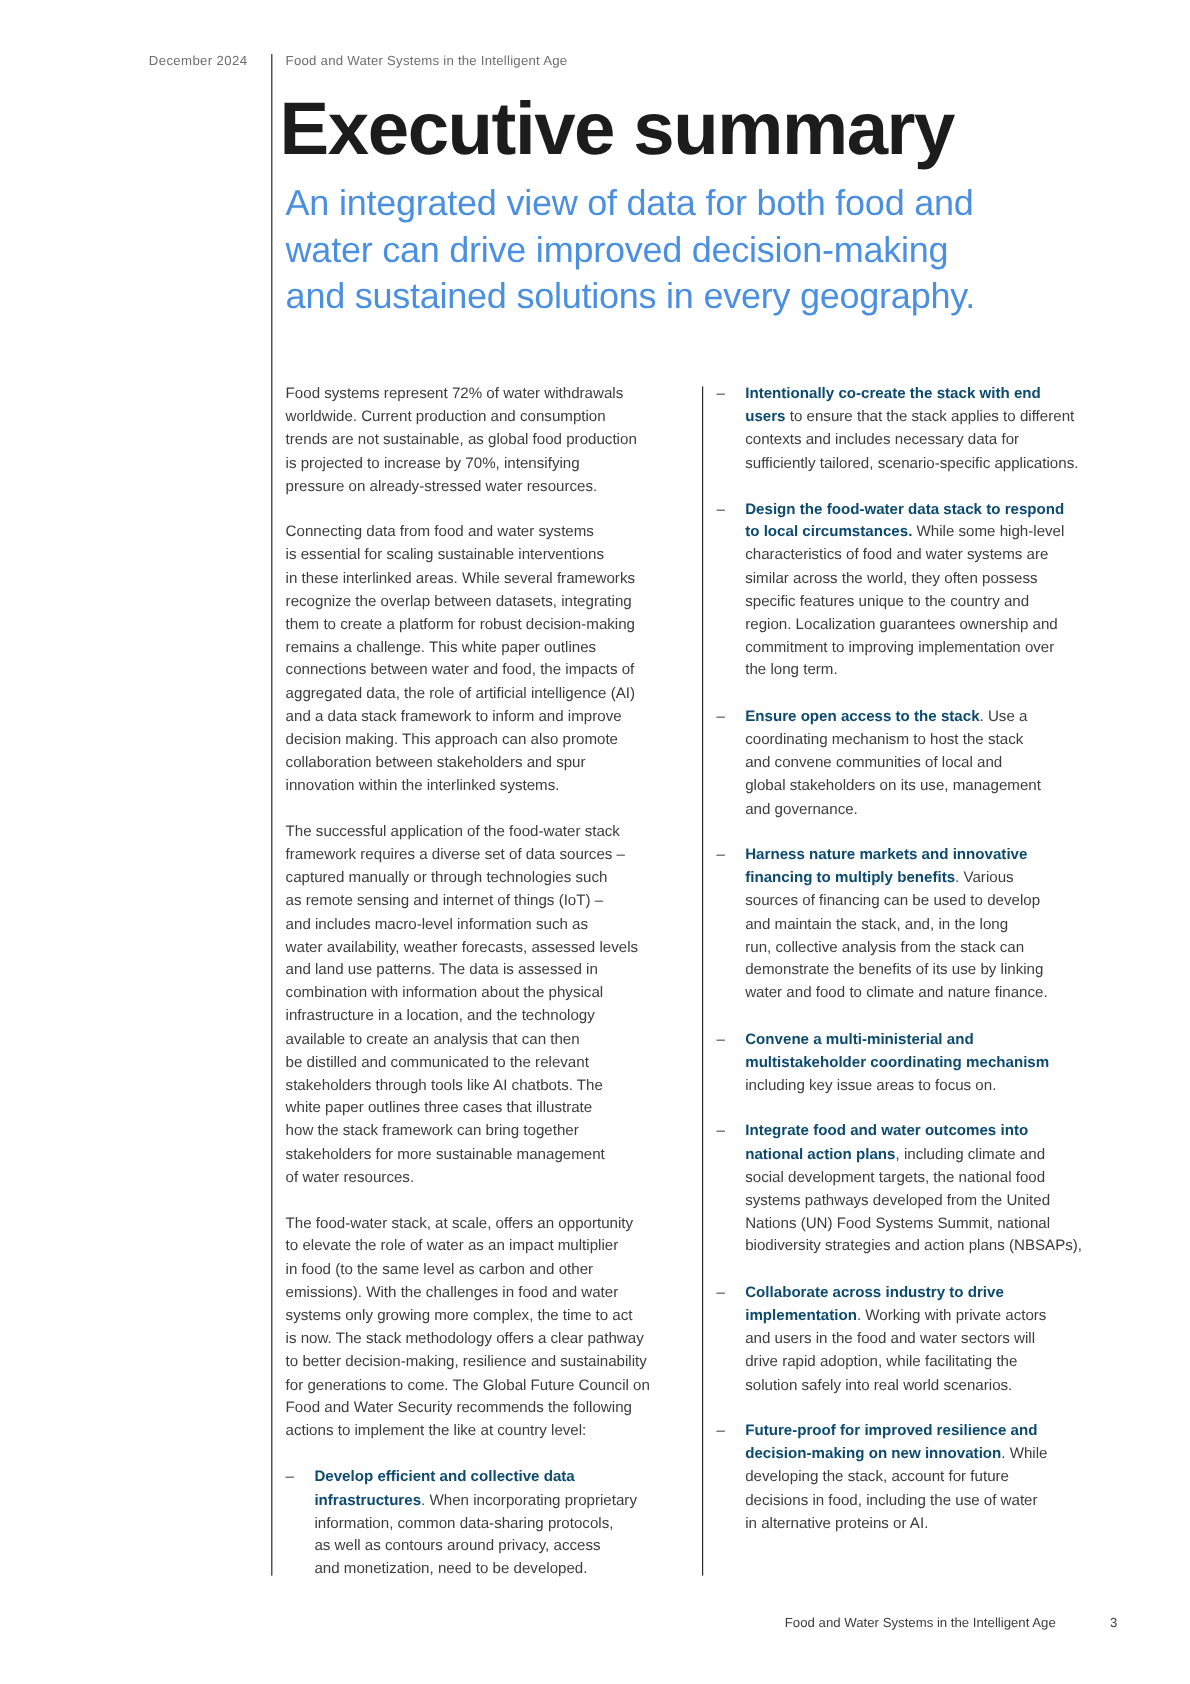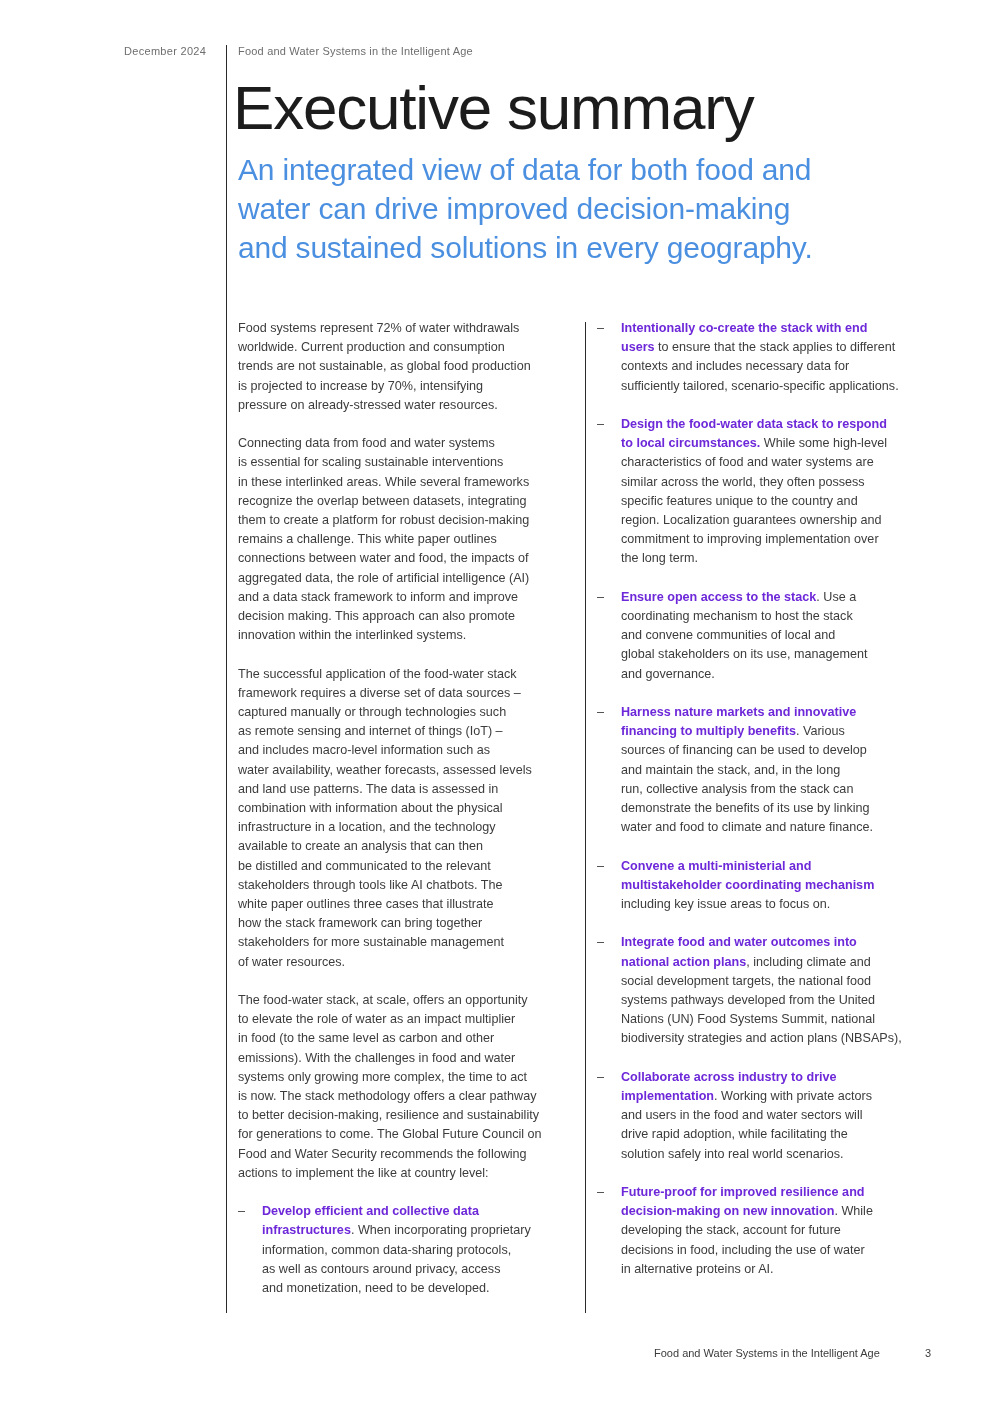--- a/index.html
+++ b/index.html
@@ -2,32 +2,32 @@
 <html><head>
 <meta charset="utf-8">
 <style>
   html, body { margin: 0; padding: 0; background: #ffffff; }
   body { width: 992px; height: 1403px; position: relative; overflow: hidden;
          font-family: "Liberation Sans", sans-serif; color: #3c3c3c; }
   .header-date { position: absolute; left: 124px; top: 45px; font-size: 11px; color: #6e6e6e; letter-spacing: 0.3px; }
   .header-title { position: absolute; left: 238px; top: 45px; font-size: 11px; color: #6e6e6e; letter-spacing: 0.2px; }
   .vrule-left { position: absolute; left: 226px; top: 45px; width: 1px; height: 1268px; background: #2a2a2a; }
   .vrule-mid { position: absolute; left: 585px; top: 322px; width: 1px; height: 991px; background: #2a2a2a; }
-  .page-title { position: absolute; left: 233px; top: 72px; font-size: 62px; line-height: 72px; color: #1c1c1c; letter-spacing: -1.2px; margin: 0; font-weight: normal; }
+  .page-title { position: absolute; left: 233px; top: 72px; font-size: 62px; line-height: 72px; color: #1c1c1c; letter-spacing: -1.2px; margin: 0; font-weight: bold; }
   .subtitle { position: absolute; left: 238px; top: 150px; font-size: 30px; line-height: 39px; color: #4a8fe0; margin: 0; font-weight: normal; letter-spacing: -0.2px; }
   .subtitle .ln { display: block; white-space: nowrap; }
   .col { position: absolute; font-size: 12.6px; line-height: 19.2px; color: #3c3c3c; }
   .col-left { left: 238px; top: 319px; width: 340px; }
   .col-right { left: 597px; top: 319px; width: 345px; }
   .para { margin: 0 0 19.2px 0; }
   .ln { display: block; white-space: nowrap; }
   .bullet { position: relative; padding-left: 24px; margin: 0 0 19.2px 0; }
   .bullet .dash { position: absolute; left: 0; top: 0; }
   .col-left .bullet { padding-left: 24px; }
-  b { font-weight: bold; color: #6d28d9; }
+  b { font-weight: bold; color: #0c4a6e; }
   .footer-title { position: absolute; left: 654px; top: 1347px; font-size: 11px; color: #3c3c3c; }
   .footer-page { position: absolute; left: 925px; top: 1347px; font-size: 11px; color: #3c3c3c; }
 </style>
 </head>
 <body>
 
 <div class="header-date">December 2024</div>
 <div class="header-title">Food and Water Systems in the Intelligent Age</div>
 <div class="vrule-left"></div>
 <div class="vrule-mid"></div>
@@ -52,20 +52,21 @@
       <span class="ln">Connecting data from food and water systems</span>
       <span class="ln">is essential for scaling sustainable interventions</span>
       <span class="ln">in these interlinked areas. While several frameworks</span>
       <span class="ln">recognize the overlap between datasets, integrating</span>
       <span class="ln">them to create a platform for robust decision-making</span>
       <span class="ln">remains a challenge. This white paper outlines</span>
       <span class="ln">connections between water and food, the impacts of</span>
       <span class="ln">aggregated data, the role of artificial intelligence (AI)</span>
       <span class="ln">and a data stack framework to inform and improve</span>
       <span class="ln">decision making. This approach can also promote</span>
+      <span class="ln">collaboration between stakeholders and spur</span>
       <span class="ln">innovation within the interlinked systems.</span>
     </p>
     <p class="para">
       <span class="ln">The successful application of the food-water stack</span>
       <span class="ln">framework requires a diverse set of data sources –</span>
       <span class="ln">captured manually or through technologies such</span>
       <span class="ln">as remote sensing and internet of things (IoT) –</span>
       <span class="ln">and includes macro-level information such as</span>
       <span class="ln">water availability, weather forecasts, assessed levels</span>
       <span class="ln">and land use patterns. The data is assessed in</span>

